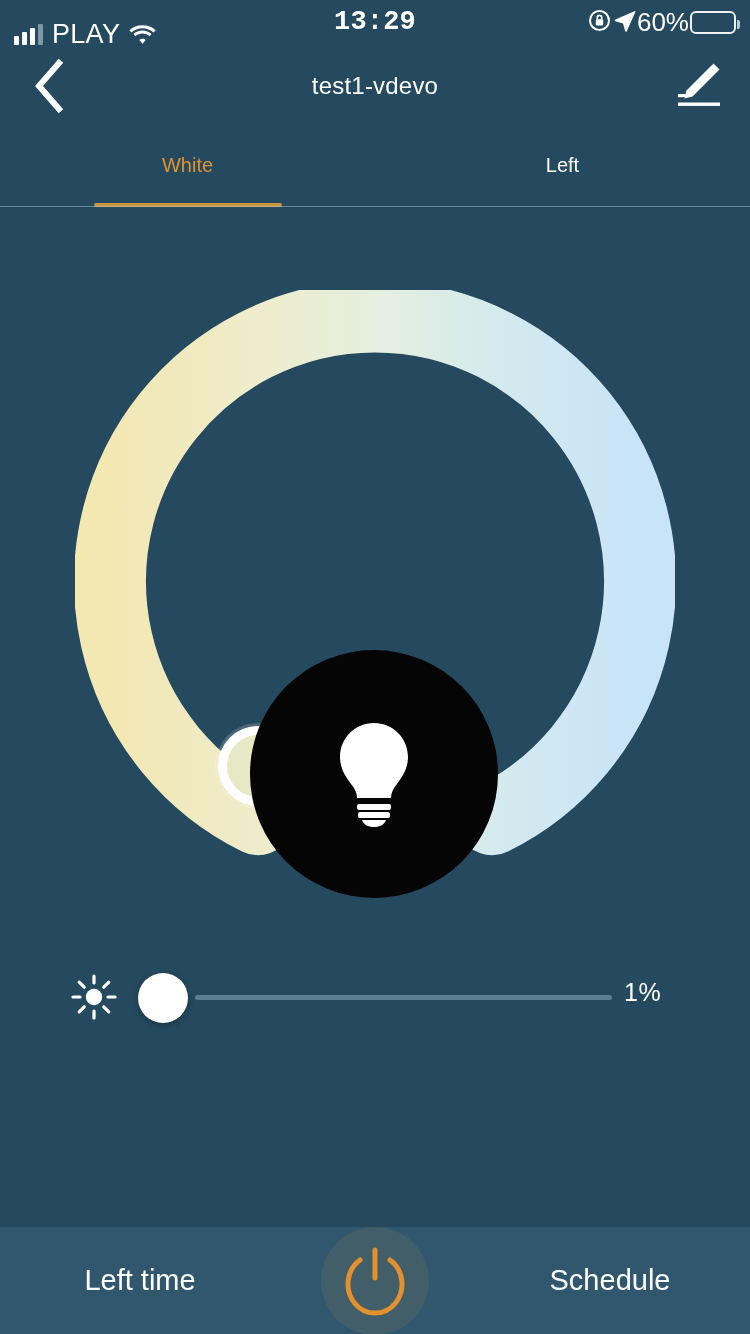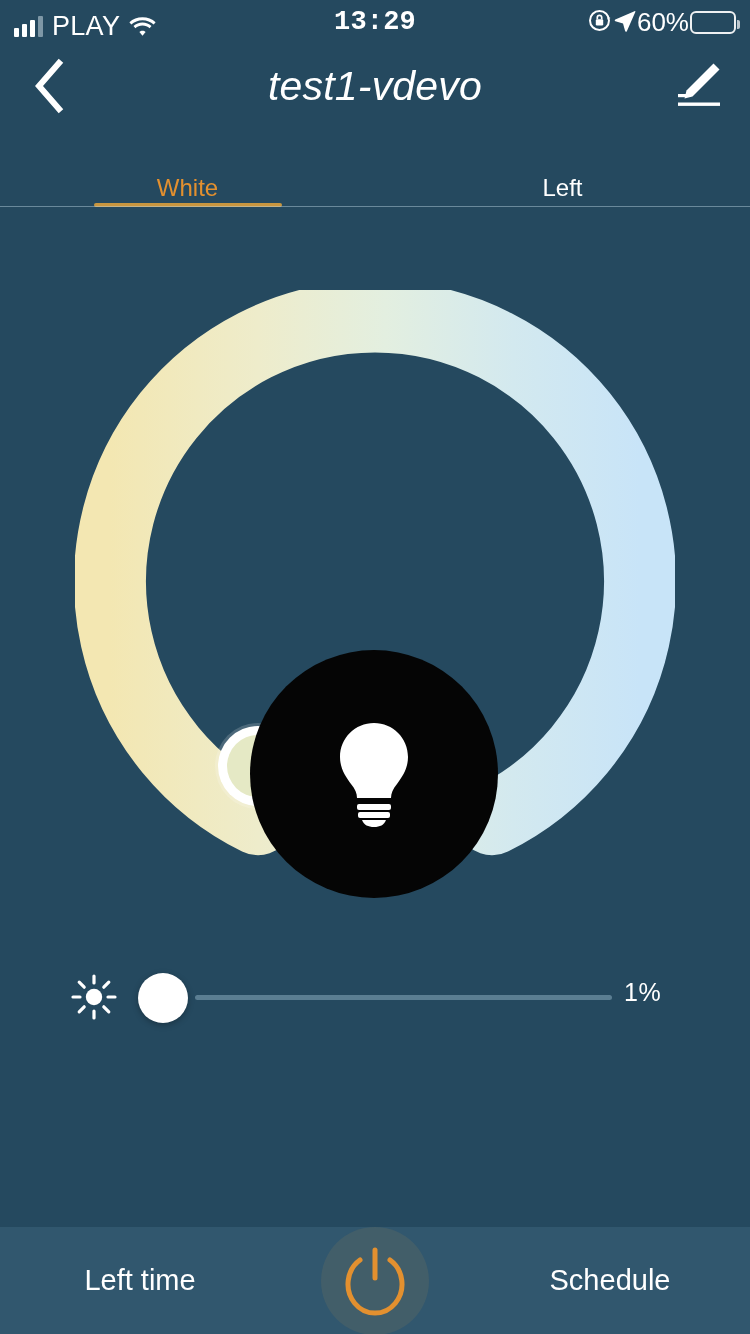--- a/index.html
+++ b/index.html
@@ -15,21 +15,21 @@
     background:#25495f;
   }
 
   
   .statusbar {
     position:absolute; top:0; left:0; width:750px; height:44px;
     display:flex; align-items:center;
     color:#ffffff;
   }
   .sb-left {
-    position:absolute; left:14px; top:4px; height:44px;
+    position:absolute; left:14px; top:12px; height:44px;
     display:flex; align-items:center; gap:9px;
   }
   .signal { display:flex; align-items:flex-end; gap:3px; height:21px; }
   .signal i { display:block; width:5px; background:#ffffff; border-radius:1px; }
   .signal i:nth-child(1){ height:9px; }
   .signal i:nth-child(2){ height:13px; }
   .signal i:nth-child(3){ height:17px; }
   .signal i:nth-child(4){ height:21px; background:#7e97a6; }
   .carrier { font-size:27px; letter-spacing:0.3px; line-height:1; font-weight:400; }
   .wifi { position:relative; width:27px; height:20px; }
@@ -61,37 +61,37 @@
     position:absolute; top:44px; left:0; width:750px; height:84px;
   }
   .back-btn {
     position:absolute; left:16px; top:0; width:66px; height:84px;
     display:flex; align-items:center; justify-content:center;
     cursor:pointer;
   }
   .nav-title {
     position:absolute; left:0; top:0; width:750px; height:84px;
     display:flex; align-items:center; justify-content:center;
-    color:#ffffff; font-size:41px; font-weight:400; letter-spacing:0.2px;font-style:italic;
+    color:#ffffff; font-size:24px; font-weight:400; letter-spacing:0.2px;
   }
   .edit-btn {
     position:absolute; right:16px; top:0; width:74px; height:84px;
     display:flex; align-items:center; justify-content:center;
     cursor:pointer;
   }
 
   
   .tabs {
     position:absolute; top:128px; left:0; width:750px; height:79px;
     display:flex;
   }
   .tab {
     flex:1; position:relative;
-    display:flex; align-items:flex-end; justify-content:center;
-    color:#ffffff; font-size:24px; font-weight:400;
+    display:flex; align-items:center; justify-content:center;
+    color:#ffffff; font-size:20px; font-weight:400;
     cursor:pointer; padding-bottom:5px;
   }
   .tab.active { color:#e3902f; }
   .tab.active::after {
     content:""; position:absolute; bottom:0; left:50%;
     transform:translateX(-50%);
     width:188px; height:4px; background:#c9963f; border-radius:2px;
   }
   .tab-divider {
     position:absolute; top:206px; left:0; width:750px; height:1px;

